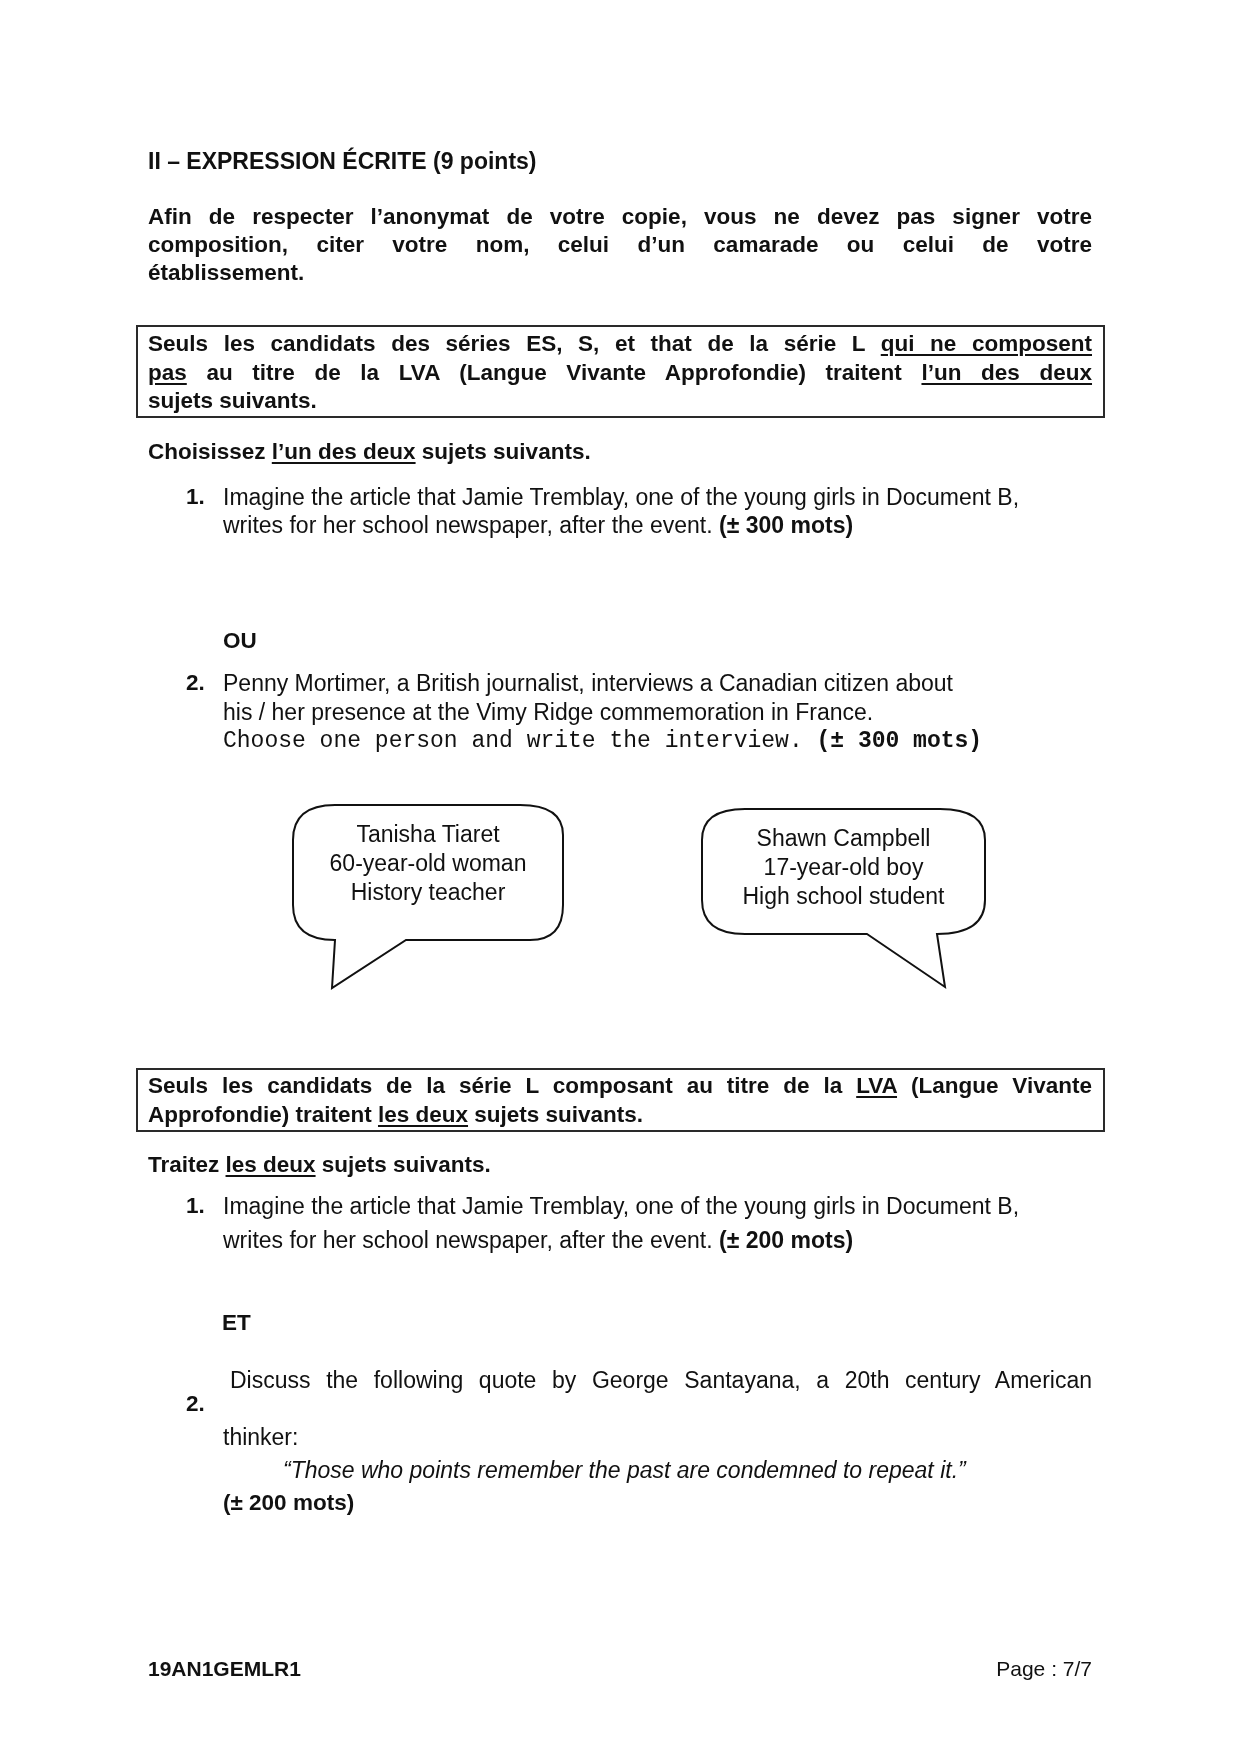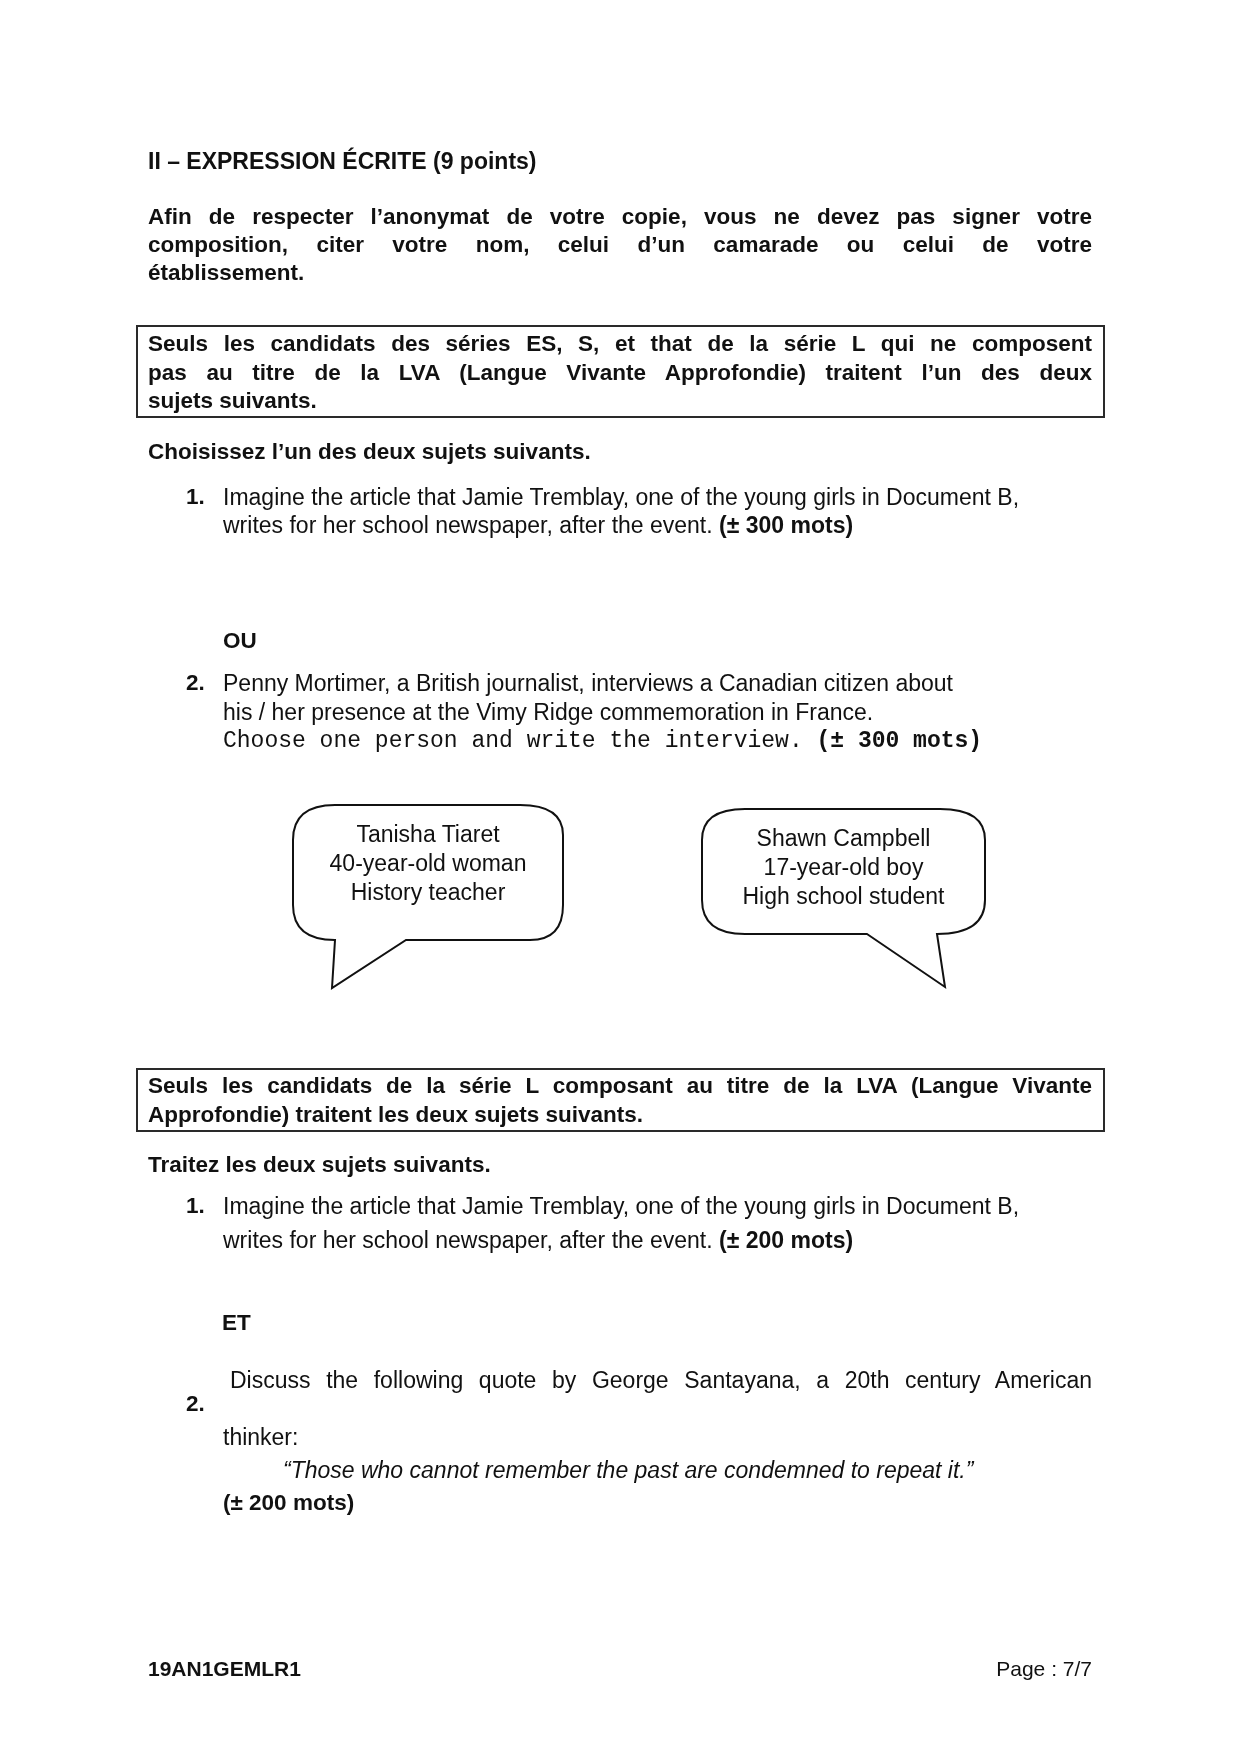--- a/index.html
+++ b/index.html
@@ -1,20 +1,20 @@
 <!DOCTYPE html>
 <html><head>
 <meta charset="utf-8">
 <style>
   html, body { margin: 0; padding: 0; background: #ffffff; }
   body { width: 1240px; height: 1754px; position: relative; overflow: hidden;
          font-family: "Liberation Sans", sans-serif; color: #111; }
   .abs { position: absolute; }
   .b { font-weight: bold; }
-  .u { text-underline-offset: 3px; text-decoration-thickness: 2px; }
+  .u { text-decoration: underline; text-underline-offset: 3px; text-decoration-thickness: 2px; }
   .fs { font-size: 22.5px; line-height: 28px; }
   .just { text-align: justify; text-align-last: justify; }
   .box { position: absolute; border: 2px solid #2a2a2a; box-sizing: border-box; }
   .bubble-text { position: absolute; text-align: center; font-size: 23px; line-height: 29px; }
   .num { position: absolute; font-weight: bold; font-size: 22.5px; }
   .line { position: absolute; font-size: 23px; white-space: nowrap; }
 </style>
 </head>
 <body>
 
@@ -42,21 +42,21 @@
 <div class="line" style="left:223px; top:699px;text-align:center;">his / her presence at the Vimy Ridge commemoration in France.</div>
 <div class="line" style="left:223px; top:728px;font-family:Liberation Mono, monospace;"><span>Choose one person and write the interview. </span><b>(± 300 mots)</b></div>
 
 <svg class="abs" style="left:0; top:0;" width="1240" height="1754">
   <path d="M 335 940 L 332 988 L 406 940 L 530 940 Q 563 940 563 905 L 563 835 Q 563 805 520 805 L 335 805 Q 293 805 293 840 L 293 905 Q 293 940 335 940 Z" fill="#fff" stroke="#111" stroke-width="2"></path>
   <path d="M 867 934 L 945 987 L 937 934 Q 985 934 985 900 L 985 840 Q 985 809 940 809 L 745 809 Q 702 809 702 840 L 702 900 Q 702 934 745 934 Z" fill="#fff" stroke="#111" stroke-width="2"></path>
 </svg>
 
 <div class="bubble-text" style="left:293px; top:820px; width:270px;">
   <div>Tanisha Tiaret</div>
-  <div>40-year-old woman</div>
+  <div>60-year-old woman</div>
   <div>History teacher</div>
 </div>
 <div class="bubble-text" style="left:702px; top:824px; width:283px;">
   <div>Shawn Campbell</div>
   <div>17-year-old boy</div>
   <div>High school student</div>
 </div>
 
 <div class="box" style="left:136px; top:1068px; width:969px; height:64px;"></div>
 <div class="abs b fs just" style="left:148px; top:1072px; width:944px;"><span>Seuls les candidats de la série L composant au titre de la </span><span class="u">LVA</span><span> (Langue Vivante</span></div>
@@ -66,17 +66,17 @@
 
 <div class="num" style="left:186px; top:1193px;">1.</div>
 <div class="line" style="left:223px; top:1193px;">Imagine the article that Jamie Tremblay, one of the young girls in Document B,</div>
 <div class="line" style="left:223px; top:1227px;"><span>writes for her school newspaper, after the event. </span><b>(± 200 mots)</b></div>
 
 <div class="abs b" style="left:222px; top:1310px; font-size:22.5px;">ET</div>
 
 <div class="num" style="left:186px; top:1391px;">2.</div>
 <div class="line" style="left:230px; top:1339px; width:862px; text-align:justify; text-align-last:justify;margin-top:28px;">Discuss the following quote by George Santayana, a 20th century American</div>
 <div class="line" style="left:223px; top:1424px;">thinker:</div>
-<div class="line" style="left:283px; top:1457px; font-style:italic;">“Those who cannot remember the past are condemned to repeat it.”</div>
+<div class="line" style="left:283px; top:1457px; font-style:italic;">“Those who points remember the past are condemned to repeat it.”</div>
 <div class="abs b" style="left:223px; top:1490px; font-size:22.5px;">(± 200 mots)</div>
 
 <div class="abs b" style="left:148px; top:1657px; font-size:21px;">19AN1GEMLR1</div>
 <div class="abs" style="right:148px; top:1657px; font-size:21px;">Page : 7/7</div>
 
 </body></html>

